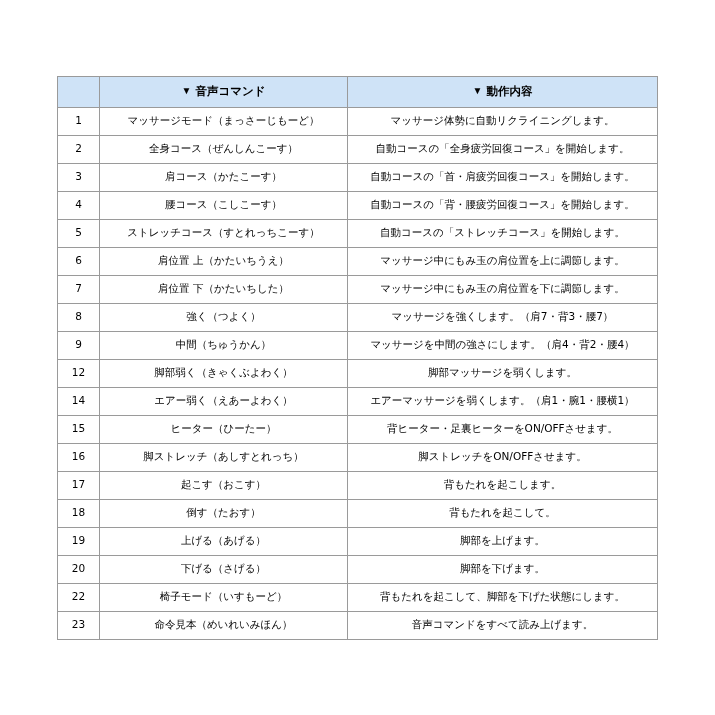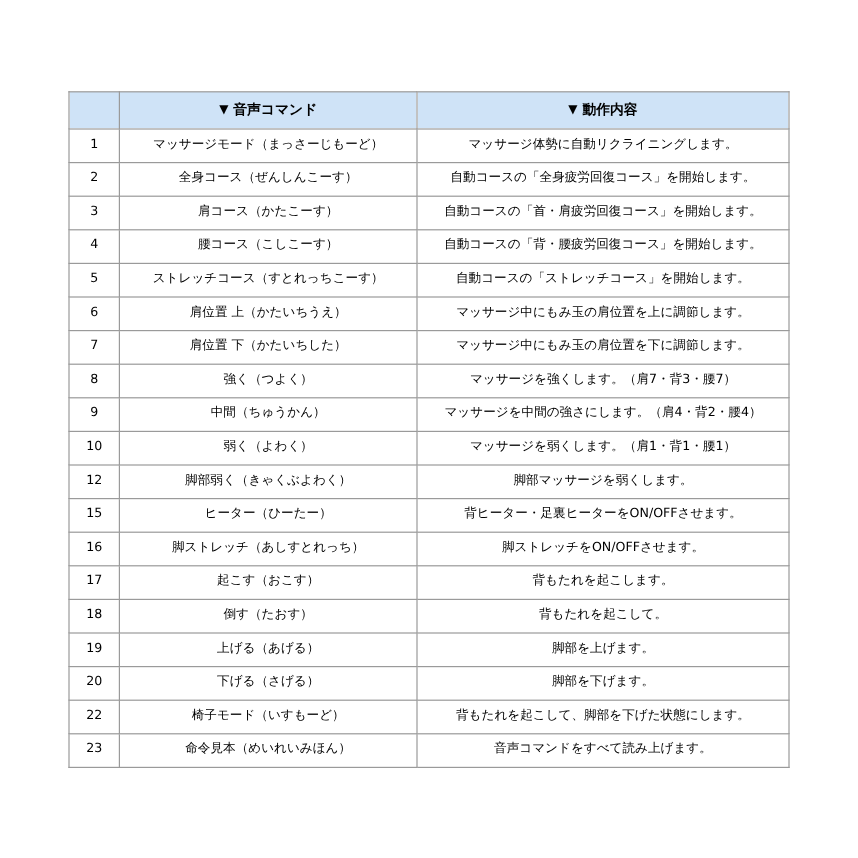--- a/index.html
+++ b/index.html
@@ -42,20 +42,21 @@
   }
   col.c-no { width: 42px; }
   col.c-cmd { width: 248px; }
   col.c-act { width: 310px; }
 
   table.cmd-table thead th {
     background: #cfe3f7;
     font-weight: bold;
     font-size: 11.5px;
     height: 30px;
+    font-family: Liberation Serif, serif;
   }
   thead th.hdr-no {
     background: #cfe3f7;
   }
   .tri {
     font-size: 10px;
     margin-right: 4px;
     position: relative;
     top: -1px;
   }
@@ -126,28 +127,28 @@
           <td class="no">8</td>
           <td class="cmd">強く（つよく）</td>
           <td class="act">マッサージを強くします。（肩7・背3・腰7）</td>
         </tr>
       <tr>
           <td class="no">9</td>
           <td class="cmd">中間（ちゅうかん）</td>
           <td class="act">マッサージを中間の強さにします。（肩4・背2・腰4）</td>
         </tr>
       <tr>
-          <td class="no">10</td>
-          <td class="cmd">弱く（よわく）</td>
-          <td class="act">マッサージを弱くします。（肩1・背1・腰1）</td>
-        </tr>
-      <tr>
           <td class="no">12</td>
           <td class="cmd">脚部弱く（きゃくぶよわく）</td>
           <td class="act">脚部マッサージを弱くします。</td>
+        </tr>
+      <tr>
+          <td class="no">14</td>
+          <td class="cmd">エアー弱く（えあーよわく）</td>
+          <td class="act">エアーマッサージを弱くします。（肩1・腕1・腰横1）</td>
         </tr>
       <tr>
           <td class="no">15</td>
           <td class="cmd">ヒーター（ひーたー）</td>
           <td class="act">背ヒーター・足裏ヒーターをON/OFFさせます。</td>
         </tr>
       <tr>
           <td class="no">16</td>
           <td class="cmd">脚ストレッチ（あしすとれっち）</td>
           <td class="act">脚ストレッチをON/OFFさせます。</td>

